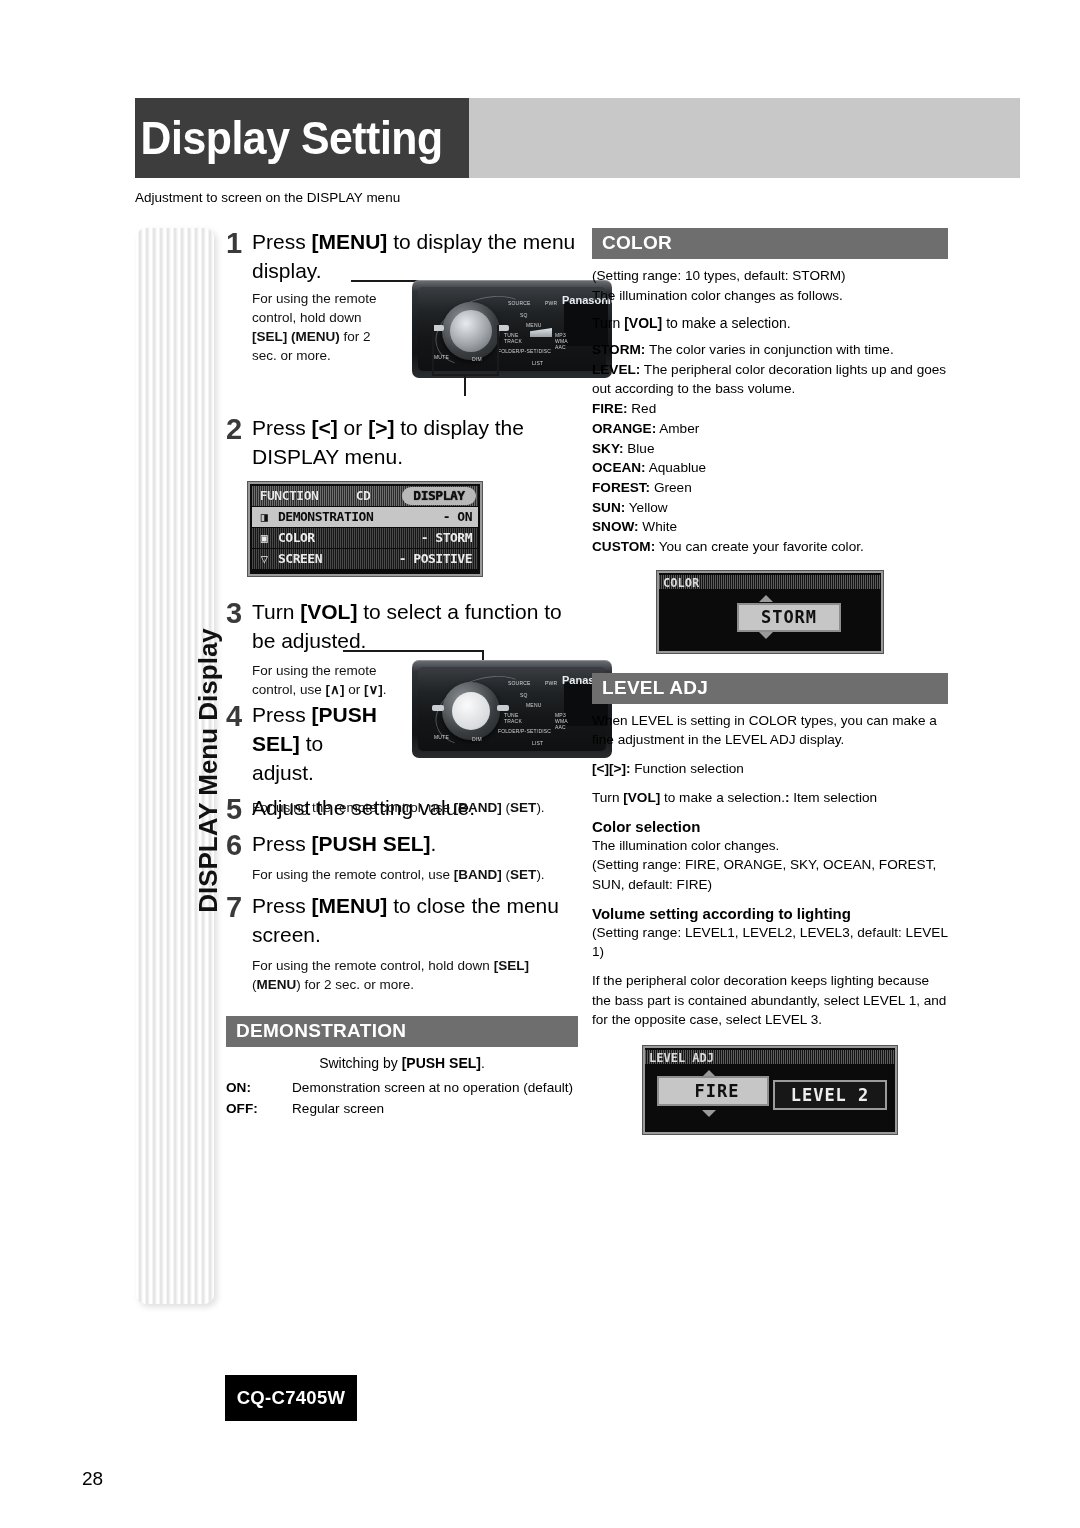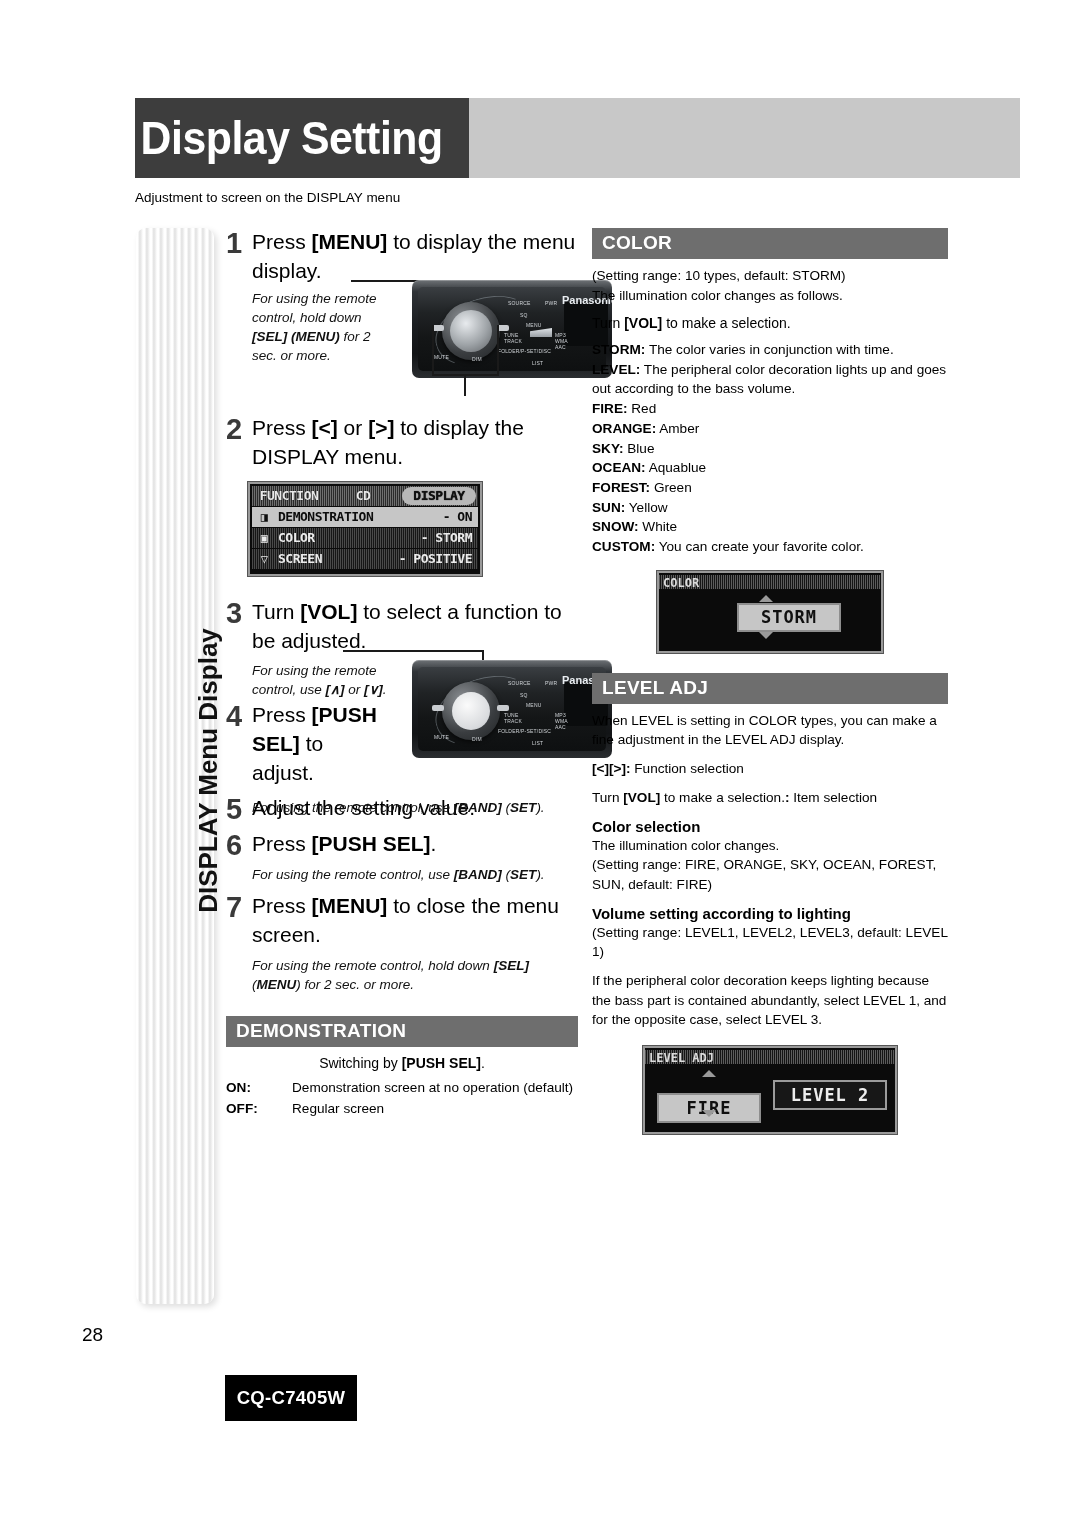--- a/index.html
+++ b/index.html
@@ -43,21 +43,21 @@
 
   
   .step{position:relative;margin-bottom:2px;}
   .step-row{display:flex;align-items:flex-start;}
   .step-num{
     font-size:29px;font-weight:bold;color:#3a3a3a;line-height:1;
     width:26px;flex:0 0 26px;margin-top:1px;
   }
   .step-txt{font-size:21px;line-height:1.38;color:#000;flex:1;}
   .step-txt b{font-weight:bold;}
-  .note{font-size:13.5px;line-height:1.42;color:#111;margin-top:3px;font-style:italic;}
+  .note{font-size:13.5px;line-height:1.42;color:#111;margin-top:3px;}
   .note b{font-weight:bold;}
   .note-narrow{width:140px;}
 
   
   .sec-bar{
     background:#6e6e6e;color:#fff;font-size:19px;font-weight:bold;
     padding:4px 8px 5px 10px;letter-spacing:0.3px;margin-bottom:7px;
   }
   .sec-body{font-size:13.6px;line-height:1.45;}
   .sec-body p{margin:0 0 0 0;}
@@ -153,21 +153,21 @@
   .menu-tab{
     position:absolute;background:linear-gradient(180deg,#dfe3e7,#9aa0a5);
     clip-path:polygon(0 35%,100% 0,100% 100%,0 100%);
   }
   .screen-box{position:absolute;background:#0a0c0d;border-radius:2px;}
 
   
   .cline{position:absolute;background:#1a1a1a;}
 
   
-  .pg-num{position:absolute;left:82px;top:1324px;font-size:19px;color:#000;}
+  .pg-num{position:absolute;left:82px;top:1468px;font-size:19px;color:#000;}
   .model{
     position:absolute;left:225px;top:1375px;width:132px;height:46px;background:#000;
     color:#fff;font-size:18.5px;font-weight:bold;letter-spacing:0.3px;
     display:flex;align-items:center;justify-content:center;
   }
 </style>
 </head>
 <body>
 
 <div class="page">
@@ -386,21 +386,21 @@
 
       <div class="sub-head">Volume setting according to lighting</div>
       <div class="sec-body">(Setting range: LEVEL1, LEVEL2, LEVEL3, default: LEVEL 1)</div>
       <div class="gap"></div>
       <div class="sec-body">If the peripheral color decoration keeps lighting because the bass part is contained abundantly, select LEVEL 1, and for the opposite case, select LEVEL 3.</div>
 
       <div class="lcd lcd-level" style="margin-top:16px;">
         <div class="lcd-capbar"></div>
         <div class="lcd-caption">LEVEL ADJ</div>
         <div class="arrow-up" style="left:57px;top:22px;"></div>
-        <div class="lcd-field" style="left:12px;top:45px;width:100px;height:26px;">FIRE</div>
+        <div class="lcd-field" style="left:12px;top:28px;width:100px;height:26px;padding-left:8px;">FIRE</div>
         <div class="arrow-dn" style="left:57px;top:62px;"></div>
         <div class="lcd-field dark" style="left:128px;top:32px;width:110px;height:26px;">LEVEL 2</div>
       </div>
     </div>
 
   </div>
 
   <div class="pg-num">28</div>
   <div class="model">CQ-C7405W</div>
 

